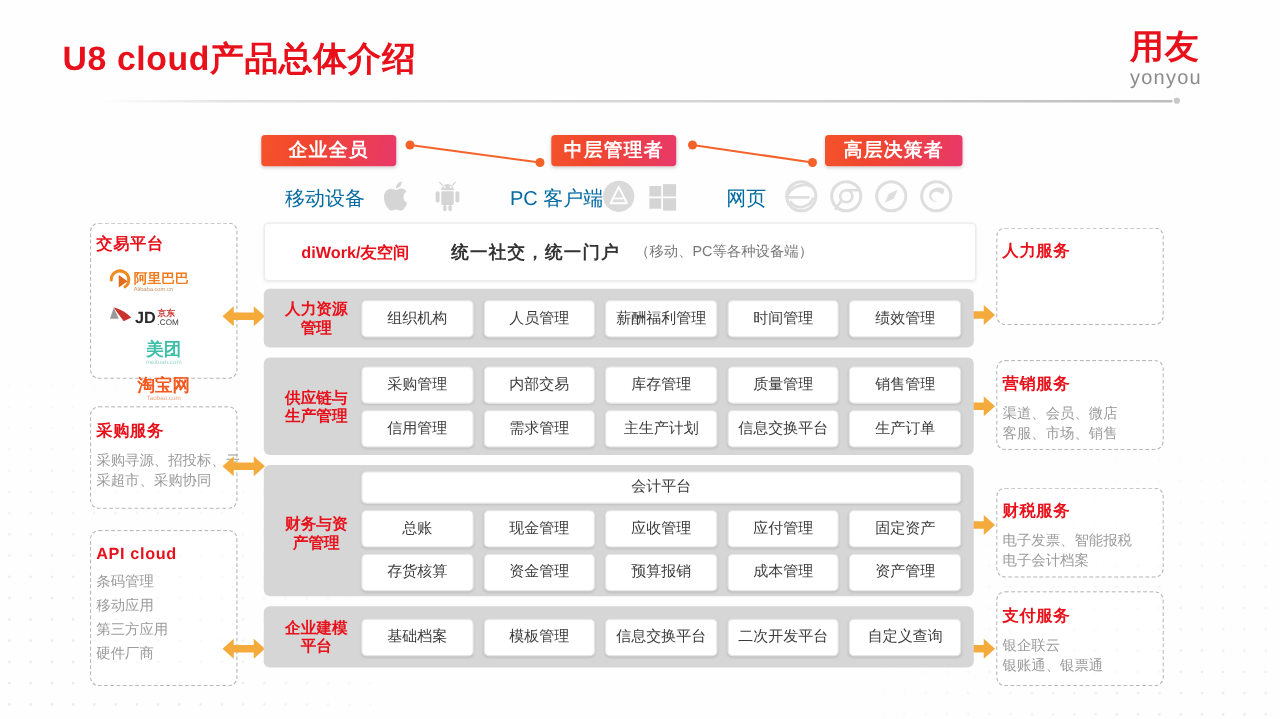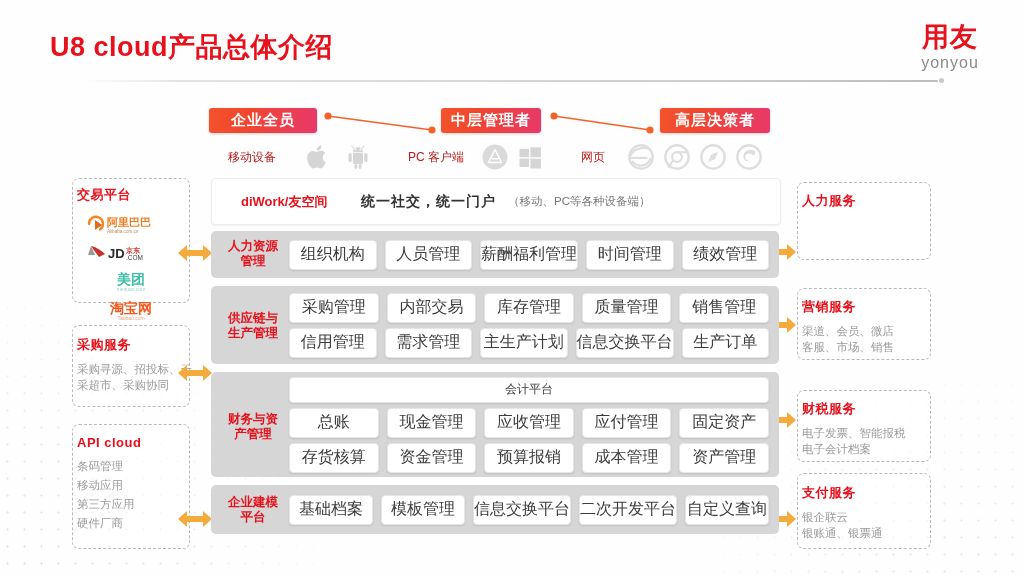--- a/index.html
+++ b/index.html
@@ -32,21 +32,21 @@
     pointer-events:none;
   }
 
   
   .title{
     position:absolute;left:50px;top:29px;
     font-size:27px;font-weight:bold;color:#e8111b;
     letter-spacing:.5px;white-space:nowrap;
   }
   .logo{
-    position:absolute;right:28px;top:24px;width:92px;text-align:center;
+    position:absolute;right:28px;top:24px;width:92px;text-align:left;
   }
   .logo-cn{font-size:27px;font-weight:bold;color:#e8111b;line-height:1;letter-spacing:1px;}
   .logo-en{font-size:16px;color:#8a8a8a;letter-spacing:1px;margin-top:3px;}
   .header-rule{
     position:absolute;left:78px;top:80px;width:860px;height:2px;
     background:linear-gradient(to right,#ffffff 0%,#e3e3e3 12%,#cfcfcf 70%,#bdbdbd 100%);
     border-radius:2px;
   }
   .header-rule:after{
     content:"";position:absolute;right:-6px;top:-2px;width:5px;height:5px;
@@ -67,21 +67,21 @@
   .pill-b{left:441px;width:100px;}
   .pill-c{left:660px;width:110px;}
 
   .connector{position:absolute;height:26px;pointer-events:none;}
   .conn-a{left:322px;top:110px;width:116px;}
   .conn-b{left:548px;top:110px;width:108px;}
 
   
   .devrow{position:absolute;top:143px;left:0;width:1024px;height:30px;}
   .devlabel{
-    position:absolute;font-size:12px;color:#b91c1c;white-space:nowrap;top:6px;
+    position:absolute;font-size:16px;color:#0369a1;white-space:nowrap;top:6px;
   }
   .devicon{position:absolute;top:0;width:26px;height:28px;opacity:.85;}
 
   
   .sidecard{
     position:absolute;
     border:1px dashed #b9b9b9;
     border-radius:7px;
     background:rgba(255,255,255,.55);
     text-align:left;
@@ -128,21 +128,21 @@
     text-align:center;
   }
   .band-grid{
     position:absolute;left:78px;right:10px;top:0;bottom:0;
     display:flex;flex-direction:column;justify-content:center;gap:5px;
   }
   .rowline{display:flex;gap:8px;}
   .chip{
     flex:1;height:28px;background:#ffffff;border:1px solid #e6e6e6;border-radius:4px;
     display:flex;align-items:center;justify-content:center;
-    font-size:16px;color:#3c3c3c;white-space:nowrap;
+    font-size:12px;color:#3c3c3c;white-space:nowrap;
     box-shadow:0 1px 2px rgba(0,0,0,.10);
   }
   .chip-wide{
     height:24px;background:#ffffff;border:1px solid #e6e6e6;border-radius:4px;
     display:flex;align-items:center;justify-content:center;
     font-size:12px;color:#3c3c3c;
     box-shadow:0 1px 2px rgba(0,0,0,.10);
   }
 </style>
 </head>
@@ -337,21 +337,21 @@
   </svg>
 
   <div class="center">
 
     <div class="diwork">
       <div class="diwork-brand">diWork/友空间</div>
       <div class="diwork-main">统一社交，统一门户</div>
       <div class="diwork-sub">（移动、PC等各种设备端）</div>
     </div>
 
-    <div class="band" style="top:53px;height:47px;font-family:Liberation Mono, monospace;">
+    <div class="band" style="top:53px;height:47px;">
       <div class="band-label" style="top:9px;">
         <div>人力资源</div>
         <div>管理</div>
       </div>
       <div class="band-grid">
         <div class="rowline">
           <div class="chip">组织机构</div>
           <div class="chip">人员管理</div>
           <div class="chip">薪酬福利管理</div>
           <div class="chip">时间管理</div>

